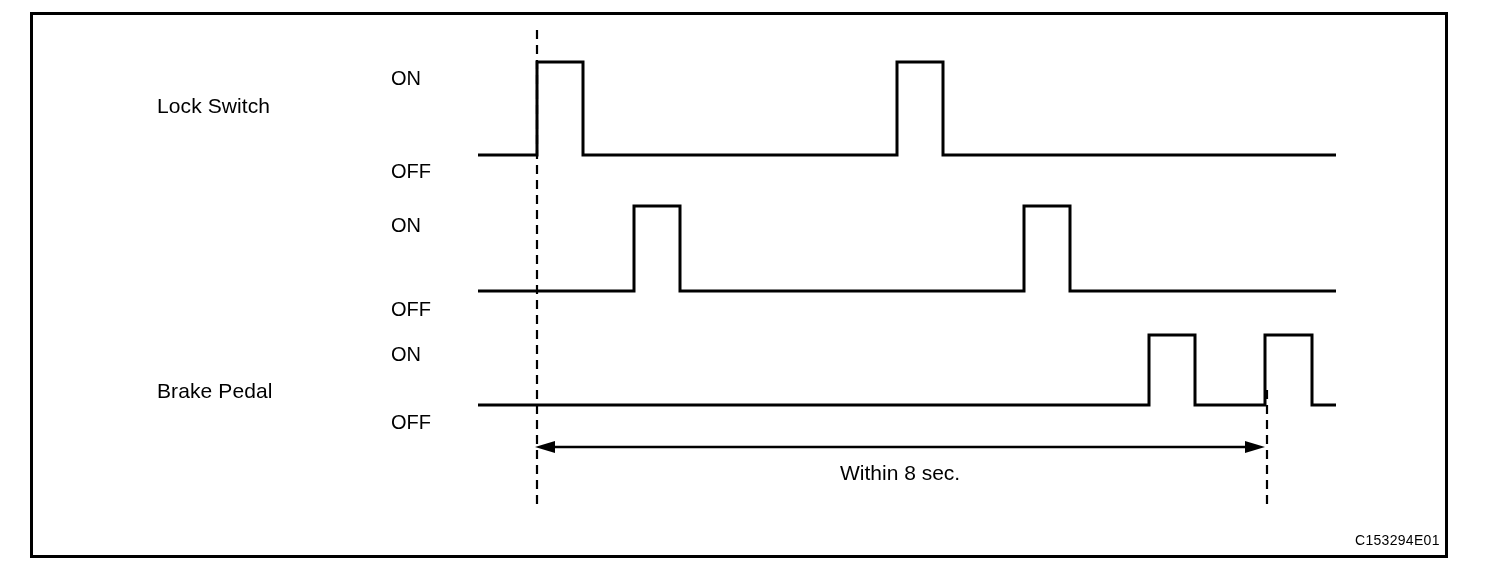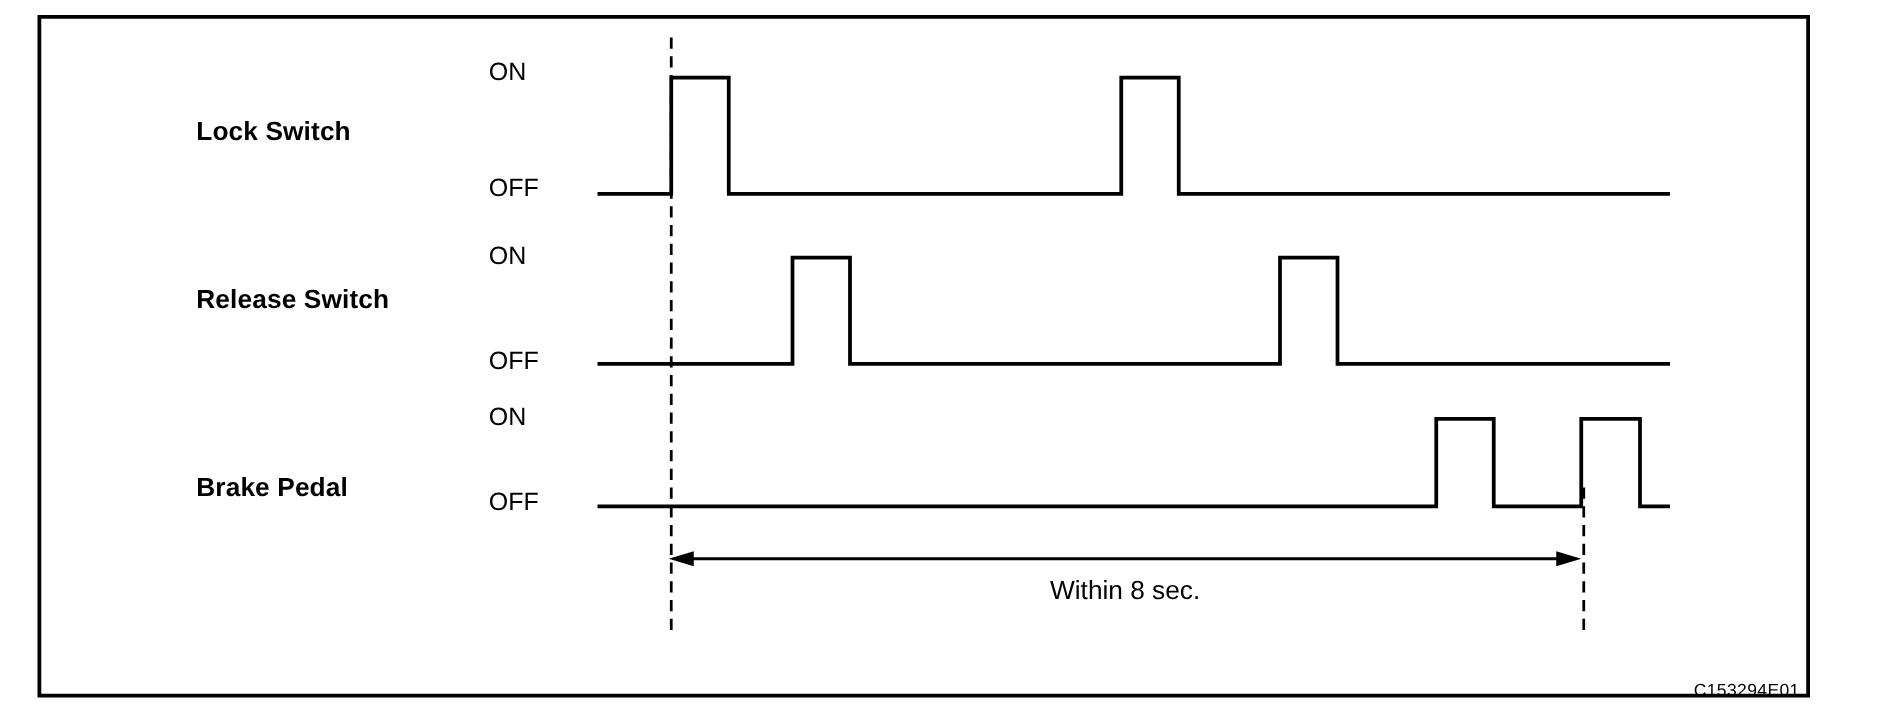--- a/index.html
+++ b/index.html
@@ -32,27 +32,27 @@
     top: 0;
     width: 1504px;
     height: 570px;
   }
   .sig-label {
     position: absolute;
     font-size: 21px;
     color: #000000;
     white-space: nowrap;
     letter-spacing: 0.1px;
-    font-weight: bold;
   }
   .lvl-label {
     position: absolute;
     font-size: 20px;
     color: #000000;
     white-space: nowrap;
+    margin-top: 20px;
   }
   .arrow-label {
     position: absolute;
     font-size: 21px;
     color: #000000;
     white-space: nowrap;
     text-align: right;
   }
   .ref-code {
     position: absolute;
@@ -80,29 +80,28 @@
         <line x1="1267" y1="390" x2="1267" y2="510" stroke-dasharray="9 6"></line>
       </g>
     <g id="arrow" stroke="#000000" stroke-width="2.4" fill="#000000">
         <line x1="549" y1="447" x2="1251" y2="447"></line>
         <polygon points="535,447 555,441 555,453" stroke="none"></polygon>
         <polygon points="1265,447 1245,441 1245,453" stroke="none"></polygon>
       </g>
   </svg>
 
   <div class="sig-label" style="left:157px; top:94px;">Lock Switch</div>
-  <div class="sig-label" style="left:157px; top:228px;">Release Switch</div>
   <div class="sig-label" style="left:157px; top:332px;margin-top:47px;">Brake Pedal</div>
 
   <div class="lvl-label" style="left:391px; top:47px;">ON</div>
   <div class="lvl-label" style="left:391px; top:140px;">OFF</div>
 
   <div class="lvl-label" style="left:391px; top:194px;">ON</div>
   <div class="lvl-label" style="left:391px; top:278px;">OFF</div>
 
   <div class="lvl-label" style="left:391px; top:323px;">ON</div>
   <div class="lvl-label" style="left:391px; top:391px;">OFF</div>
 
   <div class="arrow-label" id="duration-label" style="top: 461px; left: 840px;">Within 8 sec.</div>
 
-  <div class="ref-code" style="left:1355px; top:532px;margin-top:12px;">C153294E01</div>
+  <div class="ref-code" style="left:1355px; top:532px;">C153294E01</div>
 
 </div>
 
 </body></html>

